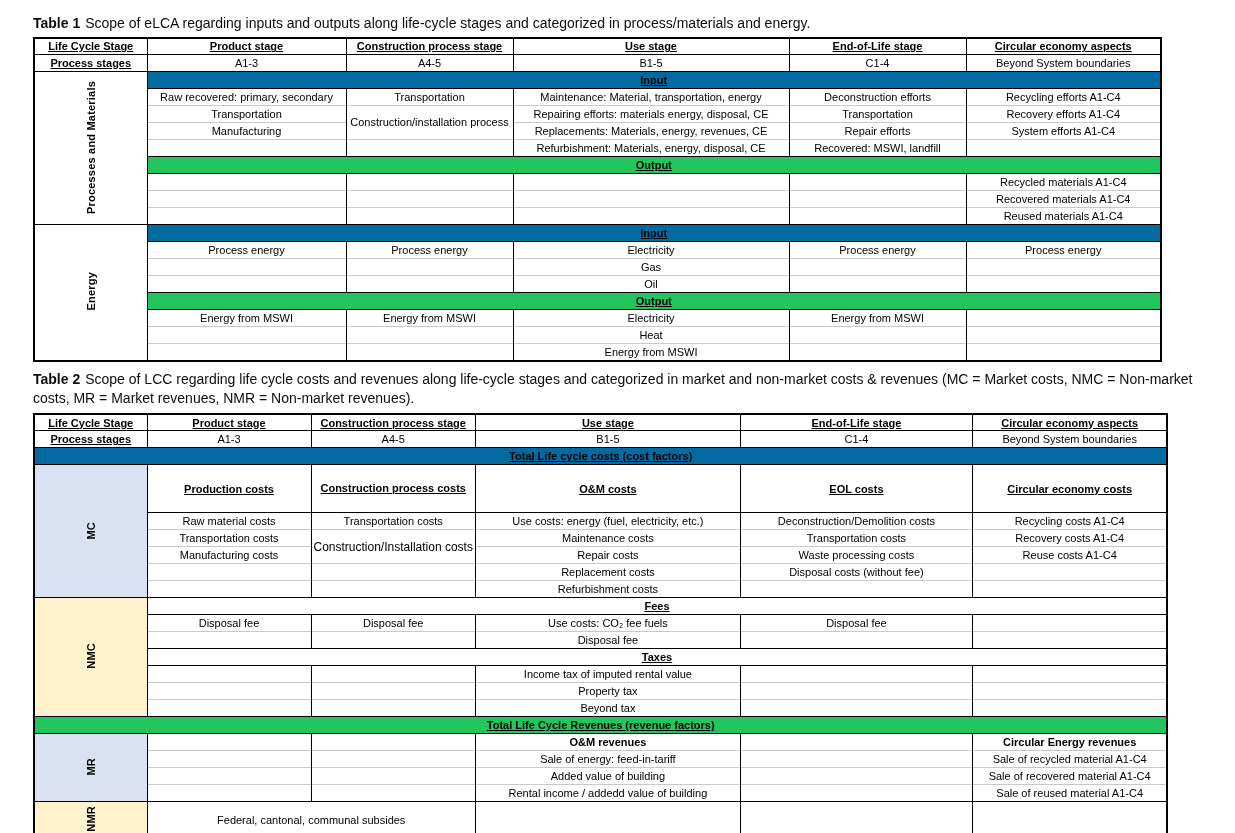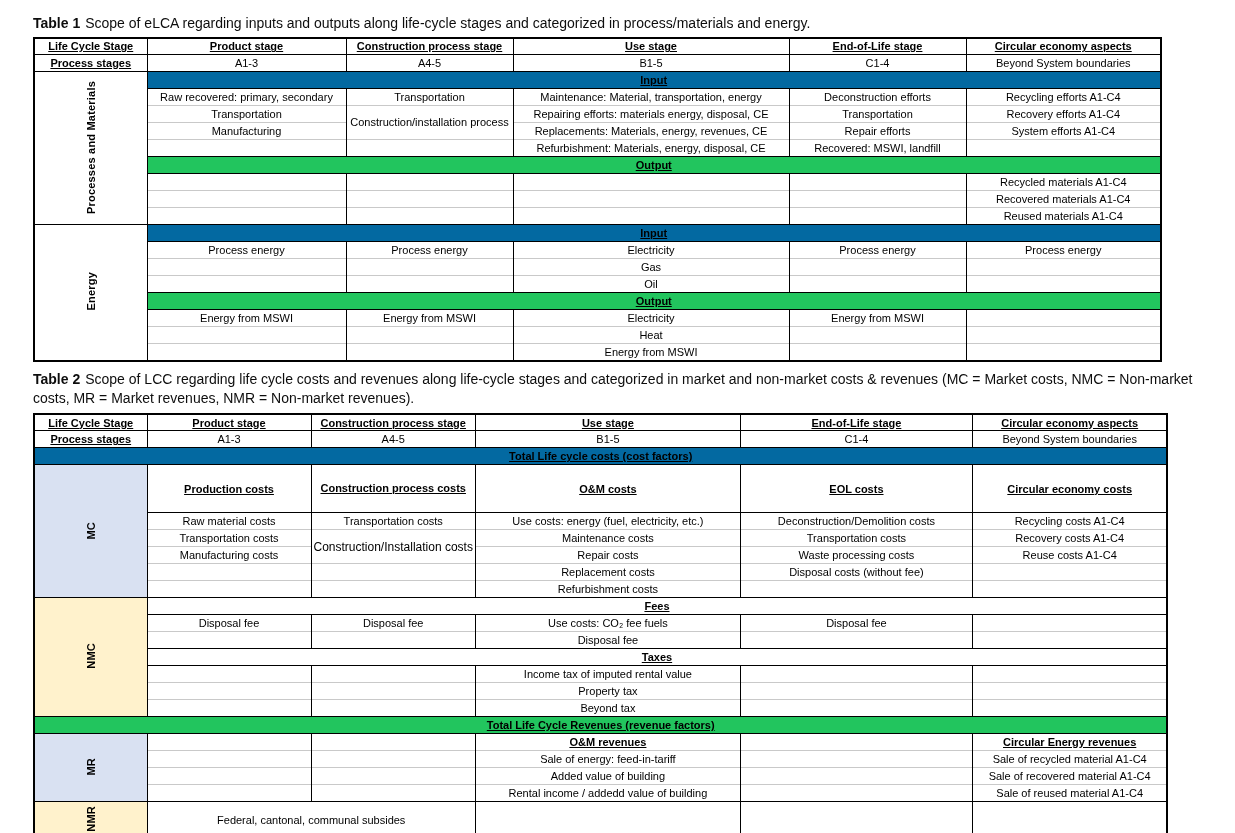--- a/index.html
+++ b/index.html
@@ -15,21 +15,21 @@
   table { border-collapse:collapse; table-layout:fixed; border:2px solid #000; background:#fff; }
   td {
     font-size:11px; height:17px; line-height:12px; padding:0 2px;
     text-align:center; vertical-align:middle;
     border-left:1px solid #000; border-right:1px solid #000;
     border-top:1px solid #c9c9c9;
     white-space:nowrap; overflow:hidden;
   }
   tr.bt > td { border-top:1px solid #000; }
   .b { font-weight:bold;text-decoration:underline; }
-  tr.boldrow td { font-weight:bold;text-decoration:underline; }
+  tr.boldrow td { font-weight:bold; }
   .band-o { background:#0369a1; }
   .band-g { background:#22c55e;margin-left:32px; }
   .blue   { background:#D9E1F2; }
   .yellow { background:#FFF2CC; }
   .wrap { white-space:normal; line-height:13px; }
   .fs10 { font-size:12px; }
   tr.h2 > td { height:48px; }
   tr.h3 > td { height:36px; }
   .vt {
     writing-mode:vertical-rl; transform:rotate(180deg);

